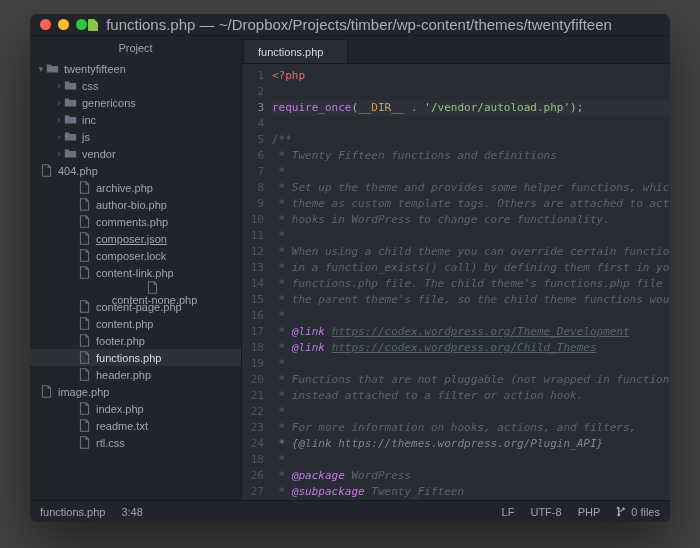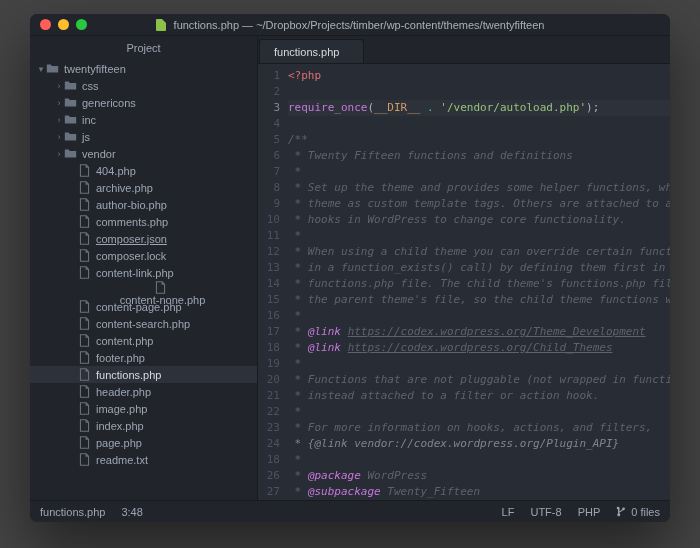--- a/index.html
+++ b/index.html
@@ -25,33 +25,33 @@
     display: flex; align-items: center;
     position: relative;
     border-bottom: 1px solid #181a1f;
   }
   .traffic {
     display: flex; gap: 7px; margin-left: 10px;
   }
   .dot { width: 11px; height: 11px; border-radius: 50%; }
   .title-text {
     position: absolute; left: 0; right: 0; text-align: center;
-    color: #a9b0bb; font-size: 11px;
+    color: #a9b0bb; font-size: 15px;
     display: flex; align-items: center; justify-content: center; gap: 8px;
     pointer-events: none;
   }
   .file-ico {
     width: 10px; height: 12px; background: #8ac24a;
     border-radius: 1px; position: relative;
   }
   .file-ico::after { content:''; position:absolute; top:0; right:0;
     border-top: 4px solid #21252b; border-left: 4px solid transparent; }
   .body { flex: 1; display: flex; min-height: 0; }
   .sidebar {
-    width: 228px; background: #21252b;
+    width: 212px; background: #21252b;
     display: flex; flex-direction: column;
     border-right: 1px solid #181a1f;
   }
   .panel-title {
     color: #9da5b4; font-size: 11px; text-align: center;
     padding: 6px 0;
   }
   .tree {
     flex: 1; overflow: hidden;
     font-size: 11px;
@@ -191,21 +191,21 @@
           </div>
           <div class="tree-row" style="padding-left: 24px;">
             <span class="tw">›</span>
             <span class="ico">
               <svg viewBox="0 0 16 16">
                 <path class="folder-svg" d="M1 3h5l1 2h8v8H1z"></path>
               </svg>
             </span>
             <span>vendor</span>
           </div>
-          <div class="tree-row" style="padding-left: 38px;">
+          <div class="tree-row" style="">
             <span class="tw"></span>
             <span class="ico">
               <svg viewBox="0 0 16 16">
                 <path class="page-svg" d="M3 1h7l3 3v11H3z M10 1v3h3"></path>
               </svg>
             </span>
             <span>404.php</span>
           </div>
           <div class="tree-row" style="padding-left: 38px;">
             <span class="tw"></span>
@@ -279,29 +279,20 @@
             </span>
             <span>content-page.php</span>
           </div>
           <div class="tree-row" style="padding-left: 38px;">
             <span class="tw"></span>
             <span class="ico">
               <svg viewBox="0 0 16 16">
                 <path class="page-svg" d="M3 1h7l3 3v11H3z M10 1v3h3"></path>
               </svg>
             </span>
-            <span>content-search.php</span>
-          </div>
-          <div class="tree-row" style="padding-left: 38px;">
-            <span class="tw"></span>
-            <span class="ico">
-              <svg viewBox="0 0 16 16">
-                <path class="page-svg" d="M3 1h7l3 3v11H3z M10 1v3h3"></path>
-              </svg>
-            </span>
             <span>content.php</span>
           </div>
           <div class="tree-row" style="padding-left: 38px;">
             <span class="tw"></span>
             <span class="ico">
               <svg viewBox="0 0 16 16">
                 <path class="page-svg" d="M3 1h7l3 3v11H3z M10 1v3h3"></path>
               </svg>
             </span>
             <span>footer.php</span>
@@ -317,21 +308,21 @@
           </div>
           <div class="tree-row" style="padding-left: 38px;">
             <span class="tw"></span>
             <span class="ico">
               <svg viewBox="0 0 16 16">
                 <path class="page-svg" d="M3 1h7l3 3v11H3z M10 1v3h3"></path>
               </svg>
             </span>
             <span>header.php</span>
           </div>
-          <div class="tree-row" style="padding-left: 38px;">
+          <div class="tree-row" style="">
             <span class="tw"></span>
             <span class="ico">
               <svg viewBox="0 0 16 16">
                 <path class="page-svg" d="M3 1h7l3 3v11H3z M10 1v3h3"></path>
               </svg>
             </span>
             <span>image.php</span>
           </div>
           <div class="tree-row" style="padding-left: 38px;">
             <span class="tw"></span>
@@ -342,30 +333,30 @@
             </span>
             <span>index.php</span>
           </div>
           <div class="tree-row" style="padding-left: 38px;">
             <span class="tw"></span>
             <span class="ico">
               <svg viewBox="0 0 16 16">
                 <path class="page-svg" d="M3 1h7l3 3v11H3z M10 1v3h3"></path>
               </svg>
             </span>
-            <span>page.php</span>
-          </div>
-          <div class="tree-row" style="padding-left: 38px;">
-            <span class="tw"></span>
-            <span class="ico">
-              <svg viewBox="0 0 16 16">
-                <path class="page-svg" d="M3 1h7l3 3v11H3z M10 1v3h3"></path>
-              </svg>
-            </span>
             <span>readme.txt</span>
+          </div>
+          <div class="tree-row" style="padding-left: 38px;">
+            <span class="tw"></span>
+            <span class="ico">
+              <svg viewBox="0 0 16 16">
+                <path class="page-svg" d="M3 1h7l3 3v11H3z M10 1v3h3"></path>
+              </svg>
+            </span>
+            <span>rtl.css</span>
           </div>
         </div>
     </div>
 
     <div class="editor">
       <div class="tabbar">
         <div class="tab">
           <span>functions.php</span>
         </div>
       </div>
@@ -416,21 +407,21 @@
             <div class="ln"><span class="c-cmt"> * functions.php file. The child theme's functions.php file is inc</span></div>
             <div class="ln"><span class="c-cmt"> * the parent theme's file, so the child theme functions would be </span></div>
             <div class="ln"><span class="c-cmt"> *</span></div>
             <div class="ln"><span class="c-cmt"> * </span><span class="c-doc">@link</span><span class="c-cmt"> </span><span class="c-link">https://codex.wordpress.org/Theme_Development</span></div>
             <div class="ln"><span class="c-cmt"> * </span><span class="c-doc">@link</span><span class="c-cmt"> </span><span class="c-link">https://codex.wordpress.org/Child_Themes</span></div>
             <div class="ln"><span class="c-cmt"> *</span></div>
             <div class="ln"><span class="c-cmt"> * Functions that are not pluggable (not wrapped in function_exist</span></div>
             <div class="ln"><span class="c-cmt"> * instead attached to a filter or action hook.</span></div>
             <div class="ln"><span class="c-cmt"> *</span></div>
             <div class="ln"><span class="c-cmt"> * For more information on hooks, actions, and filters,</span></div>
-            <div class="ln"><span class="c-docb"> * {@link vendor://codex.wordpress.org/Plugin_API}</span></div>
+            <div class="ln"><span class="c-docb"> * {@link https://themes.wordpress.org/Plugin_API}</span></div>
             <div class="ln"><span class="c-cmt"> *</span></div>
             <div class="ln"><span class="c-cmt"> * </span><span class="c-doc">@package</span><span class="c-cmt"> WordPress</span></div>
             <div class="ln"><span class="c-cmt"> * </span><span class="c-doc">@subpackage</span><span class="c-cmt"> Twenty_Fifteen</span></div>
           </div>
       </div>
     </div>
 
   </div>
 
   <div class="statusbar">

